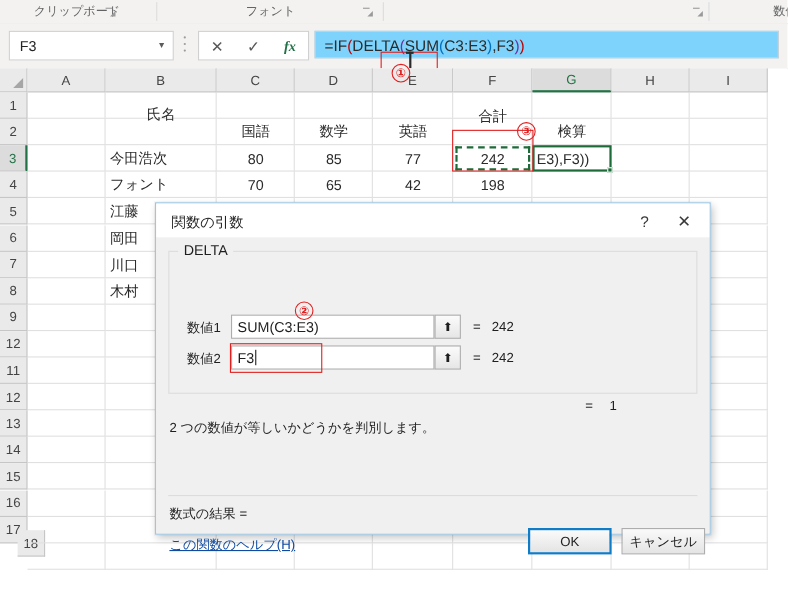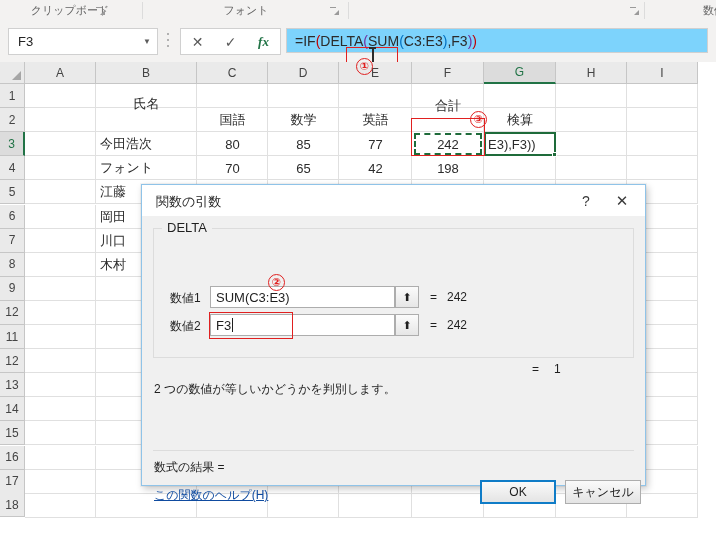--- a/index.html
+++ b/index.html
@@ -326,21 +326,21 @@
       <div class="rowh" style="top: 190.7px; height: 24.1px;">8</div>
       <div class="rowh" style="top: 214.8px; height: 24.1px;">9</div>
       <div class="rowh" style="top: 238.9px; height: 24.1px;">12</div>
       <div class="rowh" style="top: 263px; height: 24.1px;">11</div>
       <div class="rowh" style="top: 287.1px; height: 24.1px;">12</div>
       <div class="rowh" style="top: 311.2px; height: 24.1px;">13</div>
       <div class="rowh" style="top: 335.3px; height: 24.1px;">14</div>
       <div class="rowh" style="top: 359.4px; height: 24.1px;">15</div>
       <div class="rowh" style="top: 383.5px; height: 24.1px; text-align: center;">16</div>
       <div class="rowh" style="top: 407.6px; height: 24.1px;">17</div>
-      <div class="rowh" style="top: 431px; height: 24.1px;">18</div>
+      <div class="rowh" style="top: 420px; height: 24.1px; margin-left: 16px;">18</div>
     </div>
   <div id="cells-layer">
       <div class="cell" style="left: 25px; width: 71px; top: 22px; height: 24.1px;"></div>
       <div class="cell" style="left: 96px; width: 101px; top: 22px; height: 24.1px;"></div>
       <div class="cell" style="left: 197px; width: 71px; top: 22px; height: 24.1px;"></div>
       <div class="cell" style="left: 268px; width: 71px; top: 22px; height: 24.1px;"></div>
       <div class="cell" style="left: 339px; width: 73px; top: 22px; height: 24.1px;"></div>
       <div class="cell" style="left: 412px; width: 72px; top: 22px; height: 24.1px;"></div>
       <div class="cell" style="left: 484px; width: 72px; top: 22px; height: 24.1px;"></div>
       <div class="cell" style="left: 556px; width: 71px; top: 22px; height: 24.1px;"></div>

